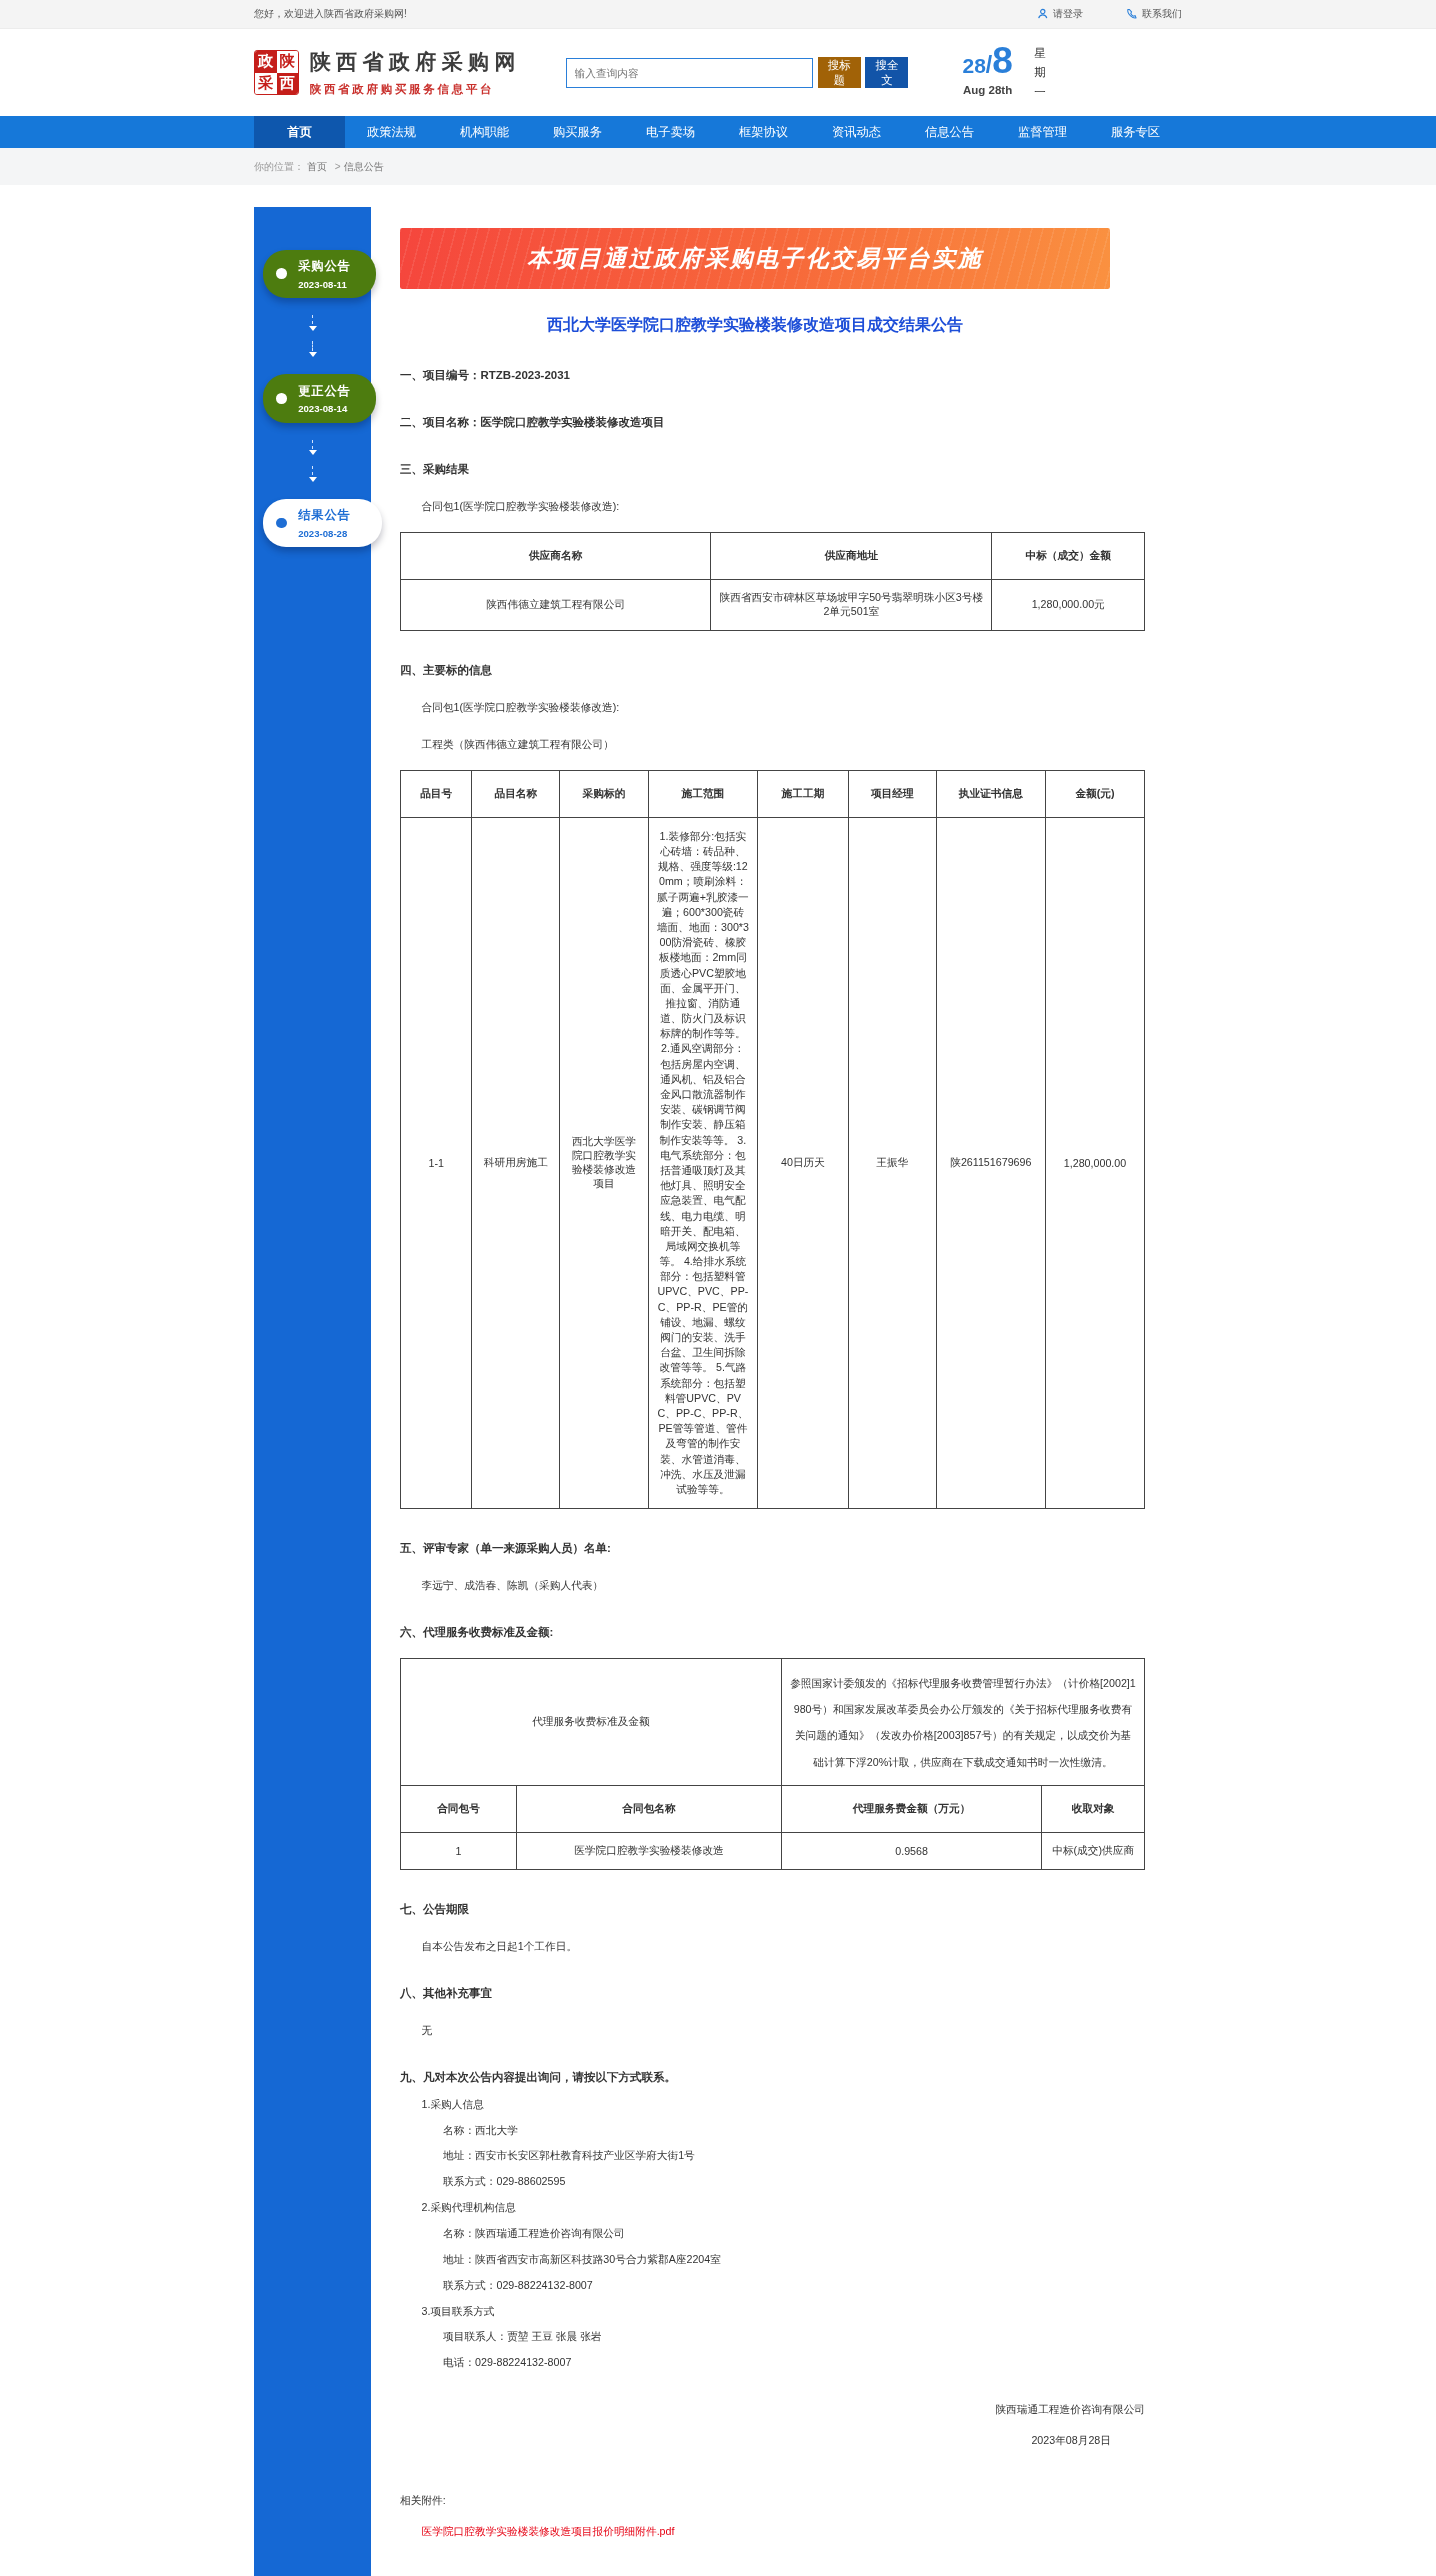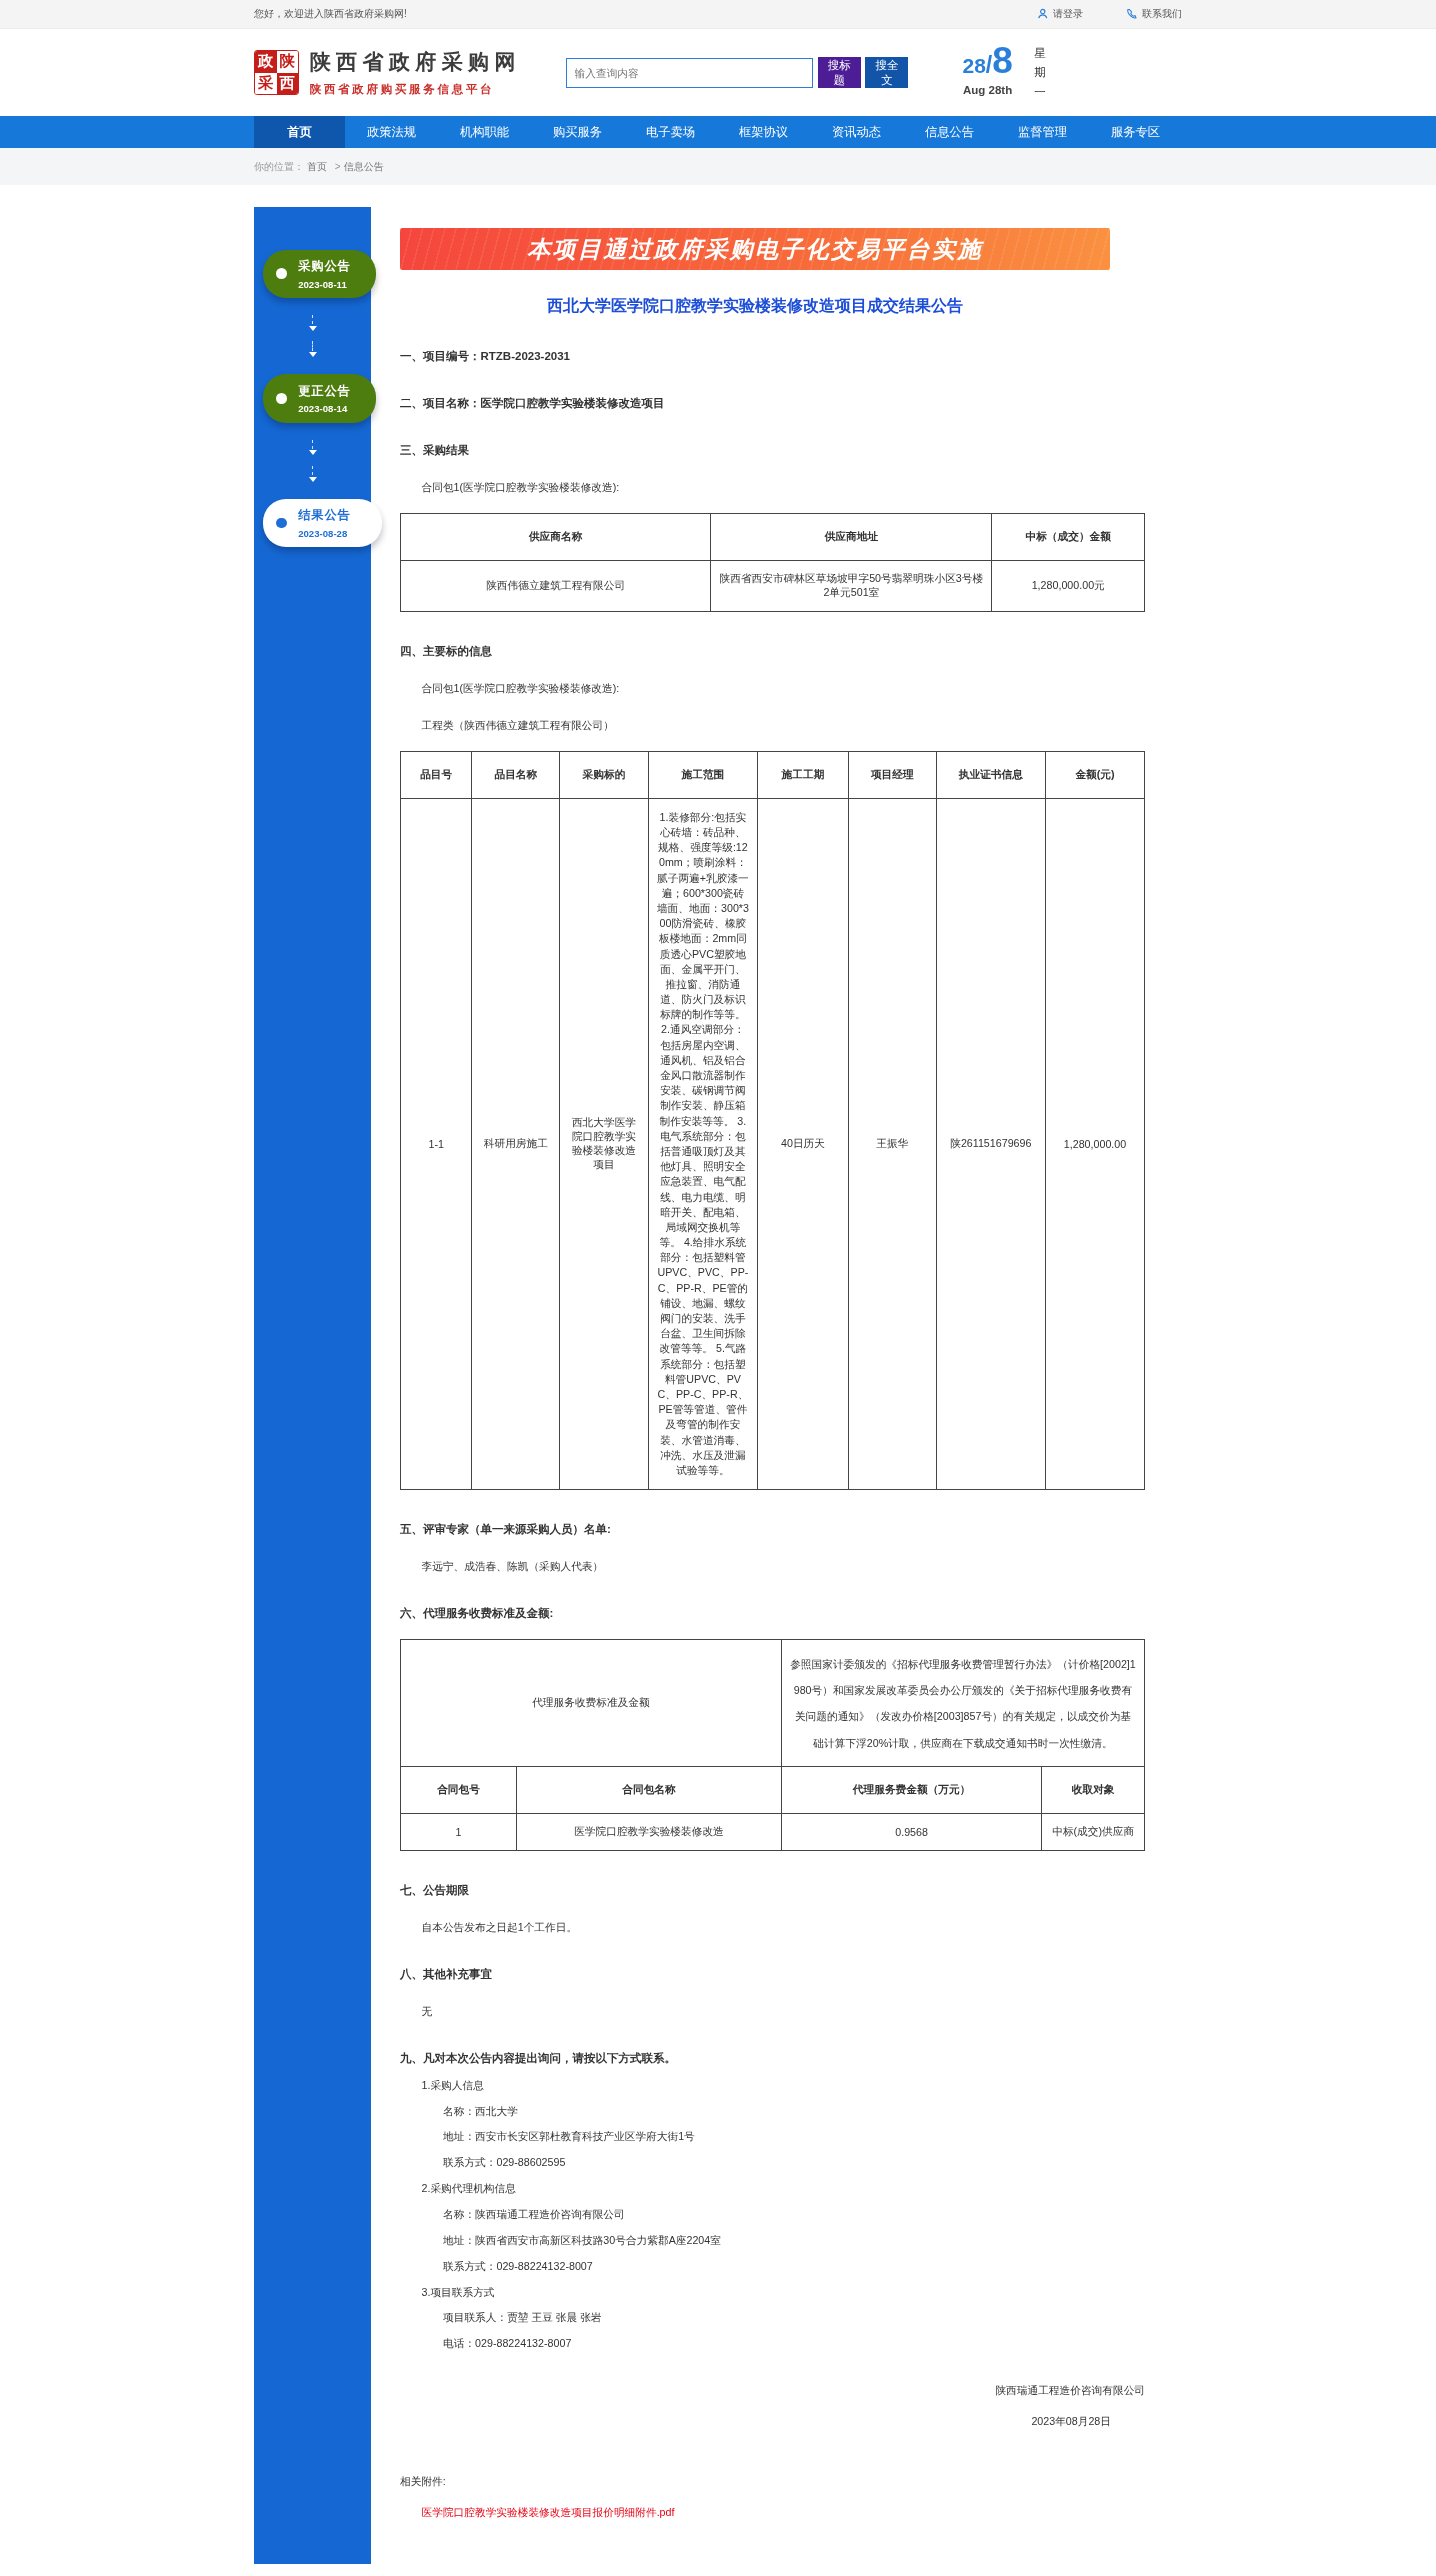--- a/index.html
+++ b/index.html
@@ -20,21 +20,21 @@
   .logo-box{display:grid;grid-template-columns:21.5px 21.5px;grid-template-rows:21.5px 21.5px;border:1.5px solid #c51e1a;border-radius:3.1px;overflow:hidden;}
   .logo-cell{display:flex;align-items:center;justify-content:center;font-size:15.3px;font-weight:bold;font-family:"Liberation Serif","DejaVu Serif",serif;}
   .lc-red{background:#c51e1a;color:#fff;}
   .lc-white{background:#fff;color:#c51e1a;}
   .site-titles{margin-left:10.7px;}
   .site-title{font-size:21px;font-weight:bold;color:#3c3c3c;letter-spacing:5.4px;}
   .site-subtitle{font-size:11.5px;color:#c9302c;letter-spacing:2.7px;margin-top:6.1px;font-weight:bold;}
   .search-area{display:flex;align-items:center;margin-left:45px;}
   .search-input{width:230px;height:28px;border:1.5px solid #2a7fd9;outline:none;font-size:10.7px;padding:0 7.7px;color:#333;}
   .search-btn{width:43px;height:31px;border:none;color:#fff;font-size:11.5px;cursor:pointer;margin-left:4.6px;font-family:inherit;}
-  .btn-title{background:#4c1d95;}
+  .btn-title{background:#a16207;}
   .btn-full{background:#1254a8;}
   .date-area{display:flex;align-items:flex-start;margin-left:54px;}
   .date-nums{text-align:center;}
   .date-line{color:#2a7fd9;font-weight:bold;line-height:1;}
   .d-day{font-size:21px;}
   .d-slash{font-size:23px;}
   .d-month{font-size:37px;}
   .date-en{font-size:11.5px;font-weight:bold;color:#444;margin-top:4.6px;}
   .weekday{width:14.6px;margin-left:20px;font-size:11.5px;color:#333;line-height:1.7;word-break:break-all;text-align:center;padding-top:1.5px;}
 
@@ -60,21 +60,21 @@
   .step .st-d{font-size:9.6px;margin-top:3.8px;font-weight:bold;}
   .step.active{background:#fff;color:#1f6ed4;margin-right:-10.7px;}
   .step.active::before{background:#1f6ed4;}
   .connector{display:flex;flex-direction:column;align-items:center;padding:17px 0;gap:10.7px;}
   .arrow-seg{display:flex;flex-direction:column;align-items:center;}
   .arrow-dash{width:0;height:9.2px;border-left:1.5px dashed #cfe2ff;}
   .arrow-head{width:0;height:0;border-left:4.6px solid transparent;border-right:4.6px solid transparent;border-top:5.4px solid #fff;margin-top:1.5px;}
 
   .content{flex:1;background:#fff;padding:21.5px 37px 44px 29px;min-width:0;}
 
-  .banner{height:42px;margin-right:35px;border-radius:2.3px;display:flex;align-items:center;justify-content:center;color:#fff;font-size:23px;font-weight:bold;font-style:italic;letter-spacing:2.3px;background-image:repeating-linear-gradient(105deg,rgba(255,255,255,.09) 0 1.5px,rgba(255,255,255,0) 1.5px 10.7px),linear-gradient(95deg,#f5463d 0%,#f7693a 55%,#fa9140 100%);}
+  .banner{height:61px;margin-right:35px;border-radius:2.3px;display:flex;align-items:center;justify-content:center;color:#fff;font-size:23px;font-weight:bold;font-style:italic;letter-spacing:2.3px;background-image:repeating-linear-gradient(105deg,rgba(255,255,255,.09) 0 1.5px,rgba(255,255,255,0) 1.5px 10.7px),linear-gradient(95deg,#f5463d 0%,#f7693a 55%,#fa9140 100%);}
   .art-title{text-align:center;font-size:16px;font-weight:bold;color:#1d4ed8;margin:26px 35px 21.5px 0;}
   .meta{background:#edf0f5;padding:8.4px 0;text-align:center;font-size:10px;color:#555;}
   .meta .m-time{color:#ff3c00;}
   .meta .m-act{cursor:pointer;}
 
   .sec-h{font-size:11.5px;font-weight:bold;color:#333;margin:32px 0 0;}
   .sec-line{font-size:10.7px;color:#333;margin:23px 0 0 21.5px;}
   .gov-table{width:100%;border-collapse:collapse;table-layout:fixed;margin-top:18.4px;}
   .gov-table th,.gov-table td{border:0.8px solid #444;font-size:10.7px;color:#333;text-align:center;padding:10.7px 7.7px;word-break:break-all;}
   .gov-table th{font-weight:bold;padding:16px 7.7px;}

